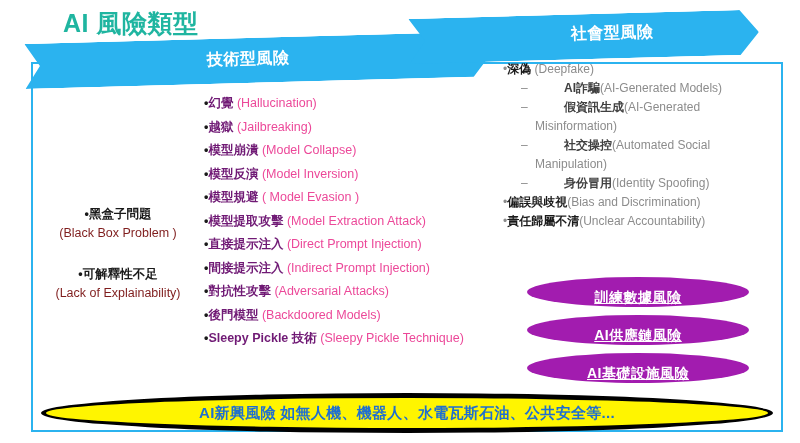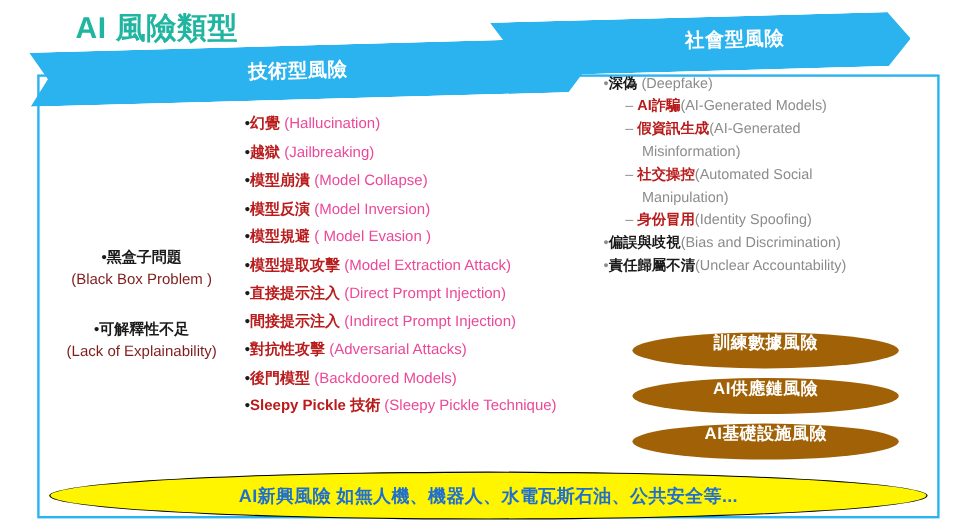--- a/index.html
+++ b/index.html
@@ -99,21 +99,21 @@
     left:193px; top:92px;
     width:300px;
   }
   .bullet{
     font-size:12.5px;
     line-height:23.5px;
     white-space:nowrap;
     color:#8c8c8c;
   }
   .bullet .dot{color:#1a1a1a;font-weight:bold;}
-  .bullet .zh{color:#b91c1c;font-weight:bold;}
+  .bullet .zh{color:#701a75;font-weight:bold;}
   .bullet .en{color:#ec4899;font-weight:normal;}
 
   
   .col-right{
     position:absolute;
     left:492px; top:60px;
     width:275px;
   }
   .bullet2{
     font-size:12px;
@@ -121,48 +121,49 @@
     color:#8c8c8c;
   }
   .bullet2 .zh{color:#1a1a1a;font-weight:bold;margin-top:21px;}
   .bullet2 .en{color:#8c8c8c;font-weight:normal;}
   .sub{
     padding-left:18px;
     font-size:12px;
     line-height:19px;
     color:#8c8c8c;
   }
-  .sub .zh{color:#b91c1c;font-weight:bold;}
+  .sub .zh{color:#404040;font-weight:bold;margin-left:33px;}
   .sub .en{color:#8c8c8c;font-weight:normal;}
   .sub .cont{display:block;padding-left:14px;color:#8c8c8c;}
 
   
   .pill{
     position:absolute;
     width:222px;height:30px;
-    background:#a16207;
+    background:#a21caf;
     border-radius:50%/50%;
     color:#ffffff;
     font-size:14px;
     font-weight:bold;
-    display:flex;align-items:flex-start;justify-content:center;
+    display:flex;align-items:flex-end;justify-content:center;
     white-space:nowrap;
     letter-spacing:.5px;
+    text-decoration:underline;
   }
   .pill-1{left:516px;top:277px;}
   .pill-2{left:516px;top:315px;}
   .pill-3{left:516px;top:353px;}
 
   
   .yellow{
     position:absolute;
     left:30px;top:393px;
     width:732px;height:40px;
     background:#fff500;
-    border:1px solid #000000;
+    border:5px solid #000000;
     border-radius:50%/50%;
     box-sizing:border-box;
     display:flex;align-items:center;justify-content:center;
     color:#1f6fd0;
     font-size:15px;
     font-weight:bold;
     white-space:nowrap;
     letter-spacing:.3px;
   }
 </style>

